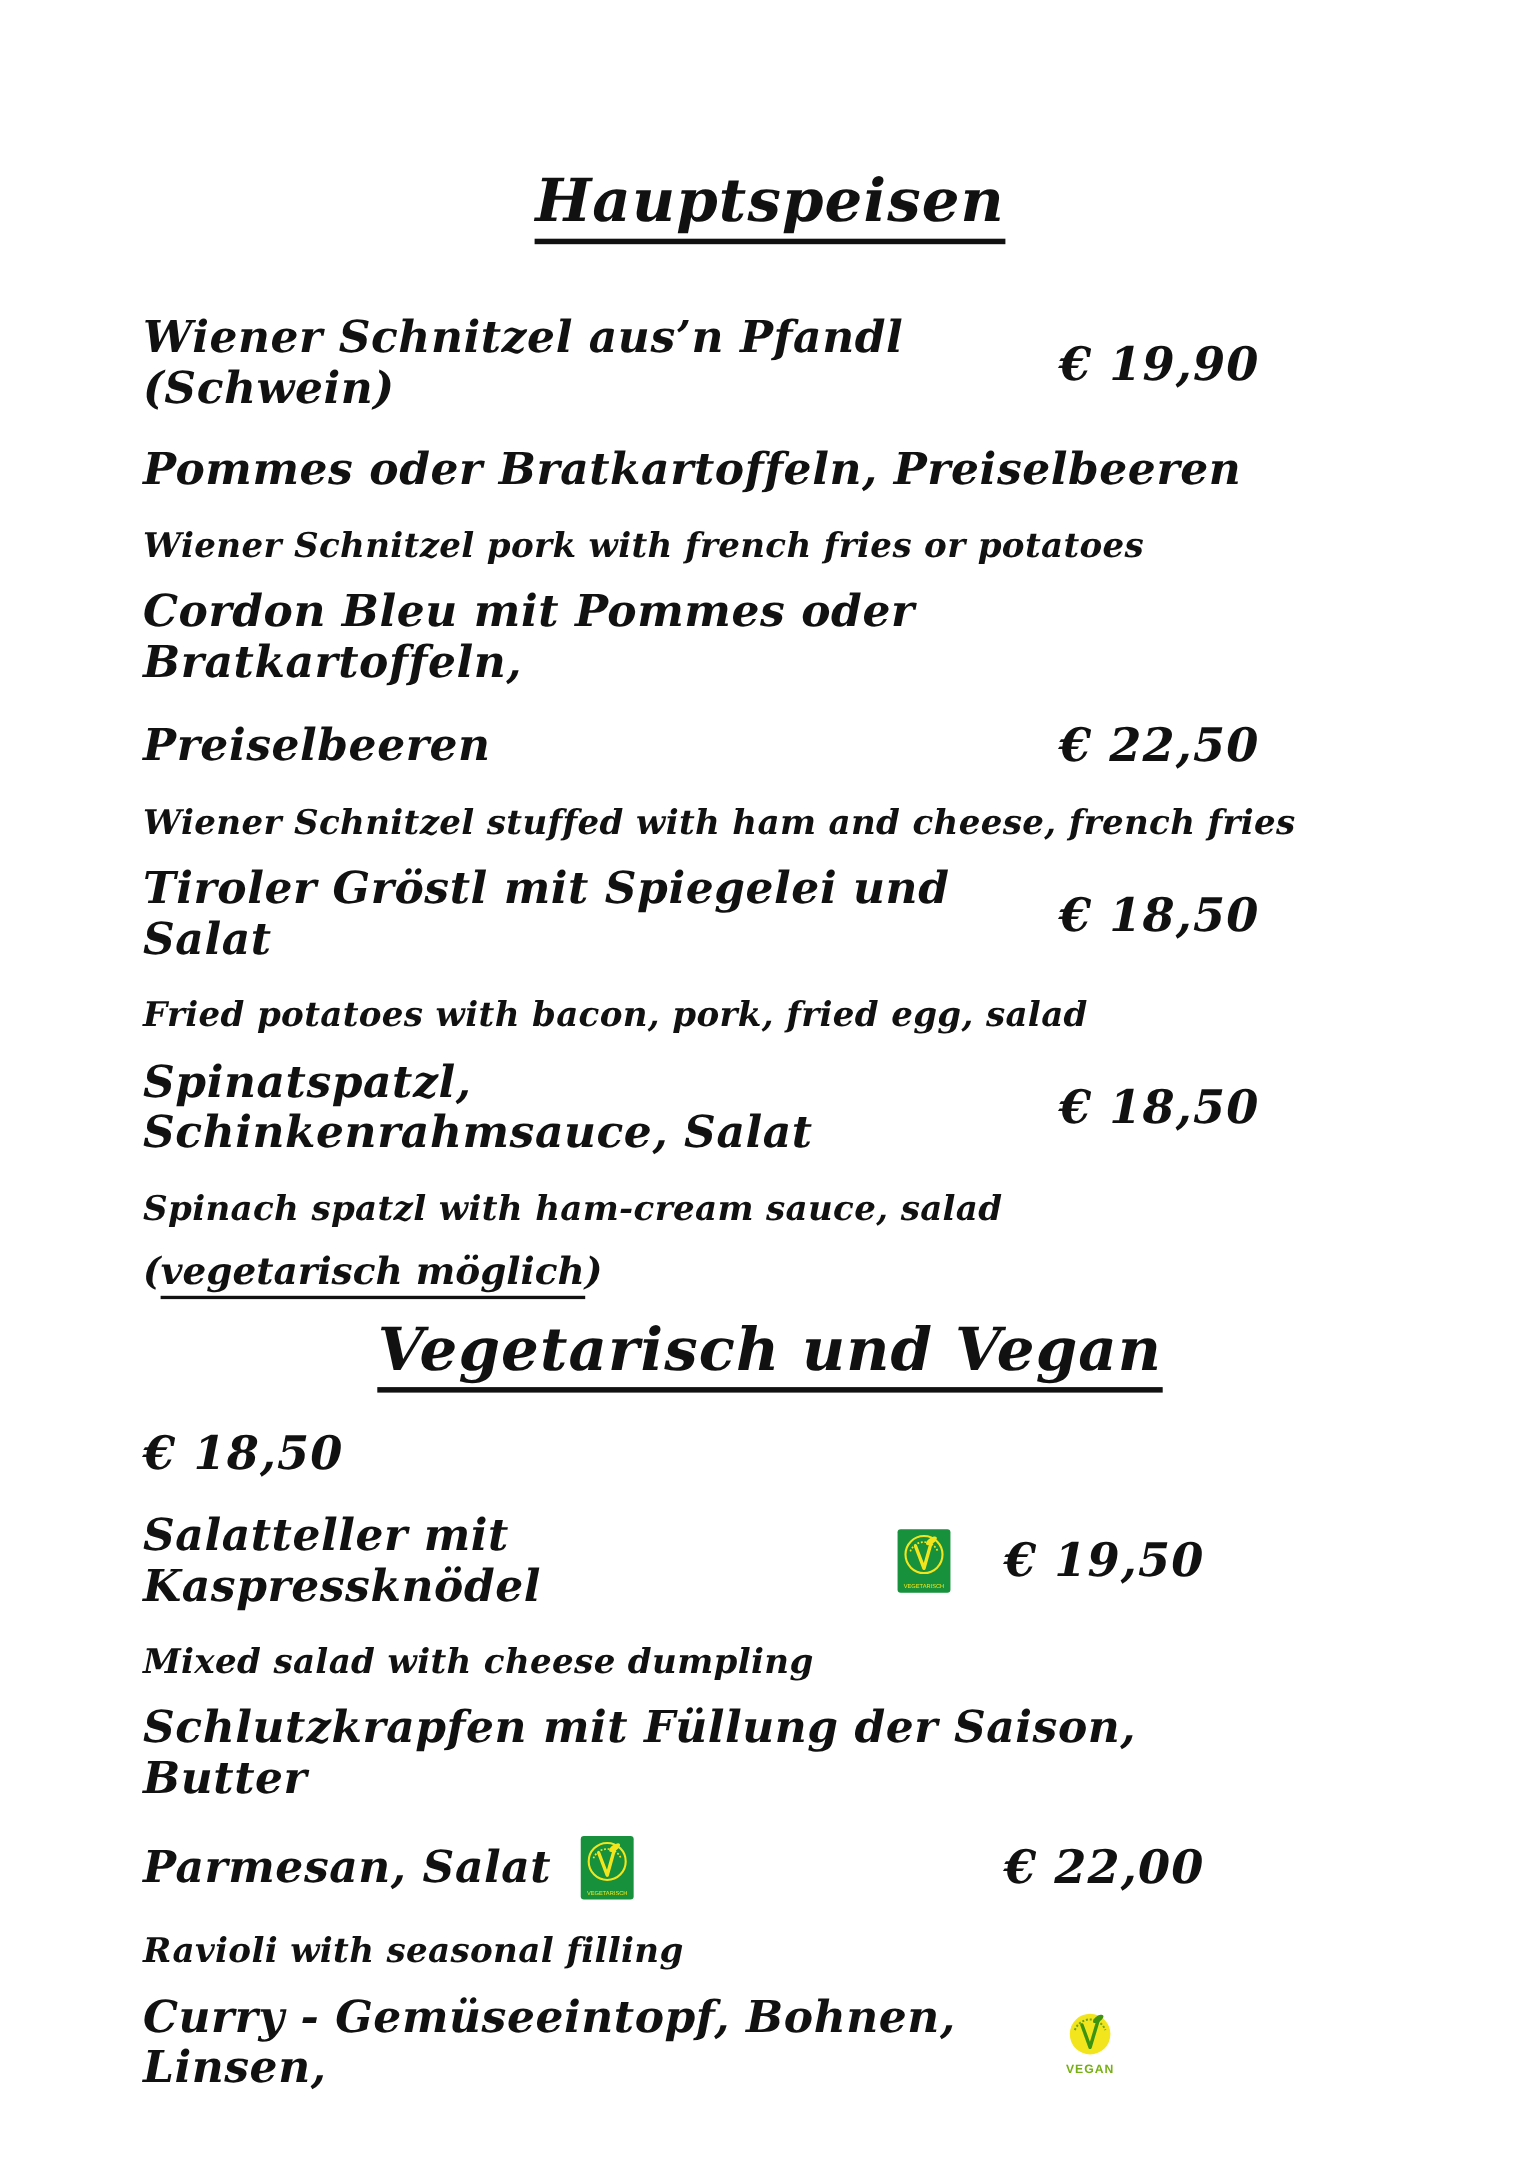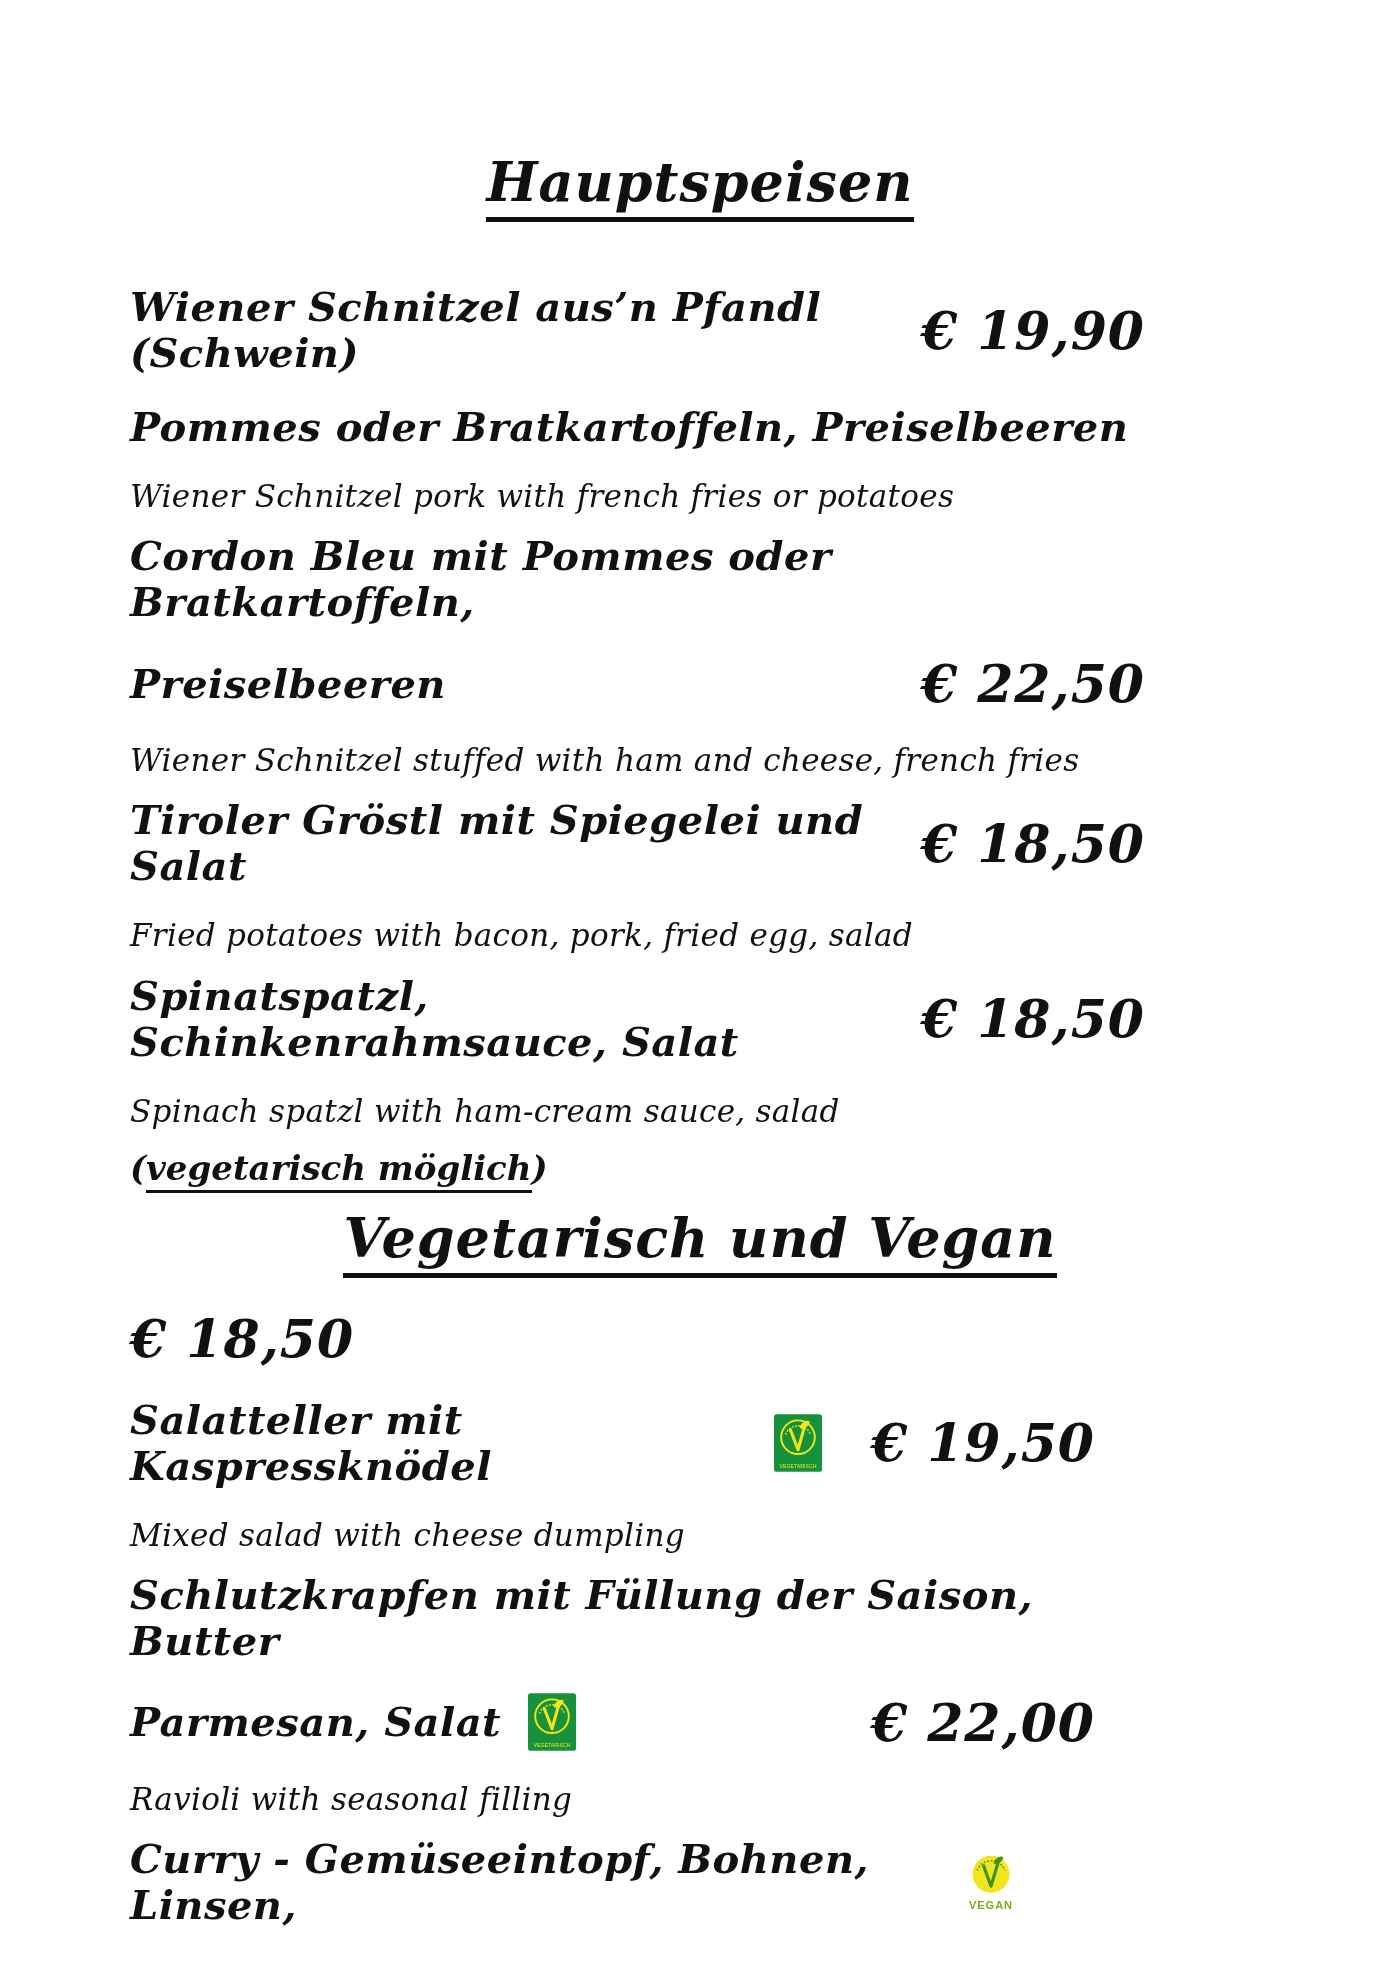--- a/index.html
+++ b/index.html
@@ -31,26 +31,26 @@
   .row {
     display: flex; justify-content: space-between; align-items: center;
     width: 1015px; margin-bottom: 28px; min-height: 46px; gap: 48px;
   }
   .w2 { width: 965px; }
   .dish {
     font-size: 40px; font-weight: bold; line-height: 1.15;
     letter-spacing: 0.5px;
   }
   .price {
-    font-size: 52px; font-weight: bold; white-space: nowrap;
+    font-size: 42px; font-weight: bold; white-space: nowrap;
     letter-spacing: 1px;
   }
   .left { display: inline-flex; align-items: center; gap: 26px; }
   .desc {
-    font-size: 31px; font-weight: normal; line-height: 1.2;
+    font-size: 31px; font-weight: bold; line-height: 1.2;
     margin: 4px 16px 18px 0; letter-spacing: 0.3px;
   }
   .note { font-size: 34px; font-weight: bold; margin: 6px 0 0 0; }
   .note-underline {
     border-bottom: 3px solid #111; padding-bottom: 2px;
   }
   .badge { flex: 0 0 auto; display: inline-block; }
   .badge text {
     font-family: "Liberation Sans", sans-serif;
     font-style: normal;

